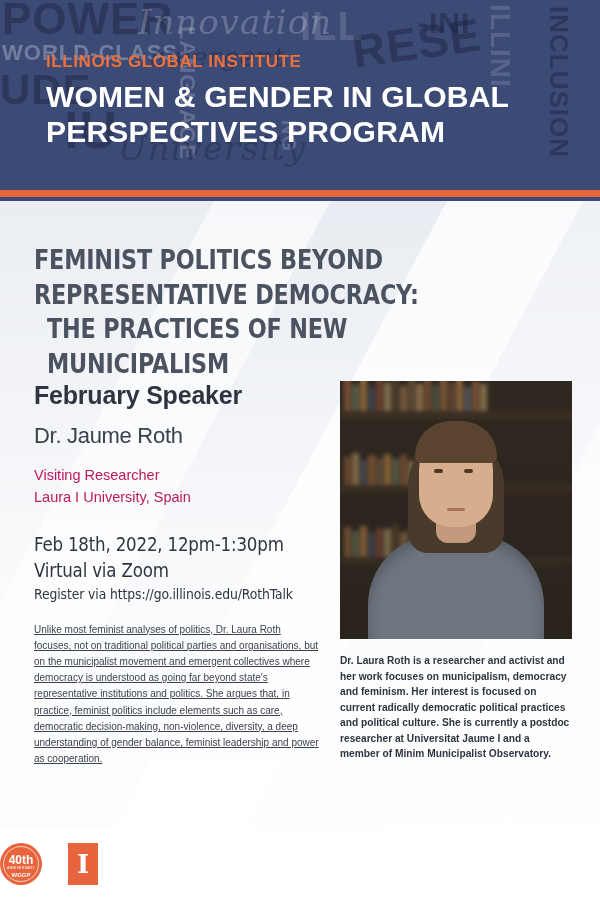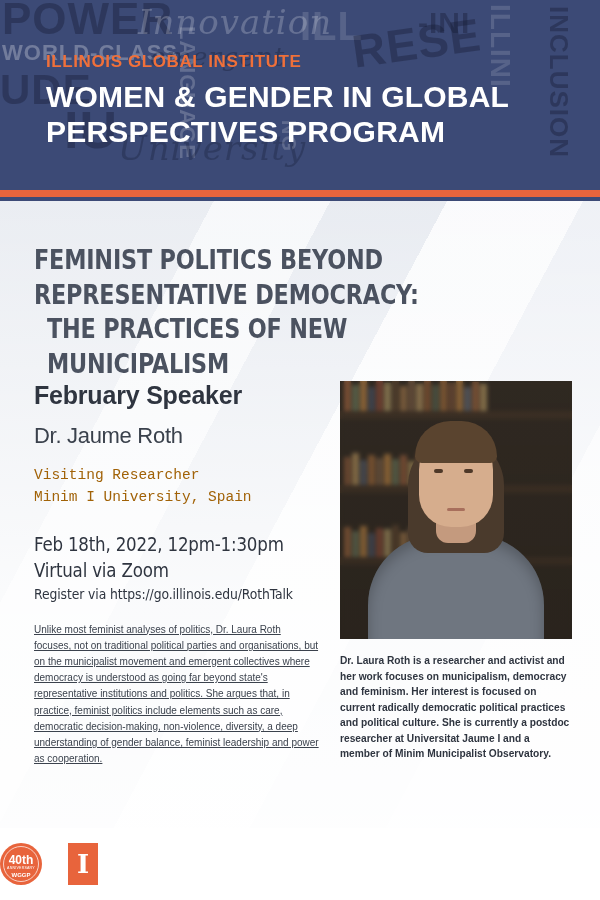--- a/index.html
+++ b/index.html
@@ -147,23 +147,22 @@
   .speaker-name {
     margin-top: 13px;
     font-size: 22px;
     color: #3a414c;
     font-weight: normal;
     letter-spacing: -0.3px;
   }
   .speaker-role {
     margin-top: 16px;
     font-size: 14.5px;
-    color: #a16207;
+    color: #be185d;
     line-height: 1.5;
-    font-family: Liberation Mono, monospace;
   }
   .when-block {
     margin-top: 24px;
     font-family: "DejaVu Sans Condensed", "Liberation Sans Narrow", "Liberation Sans", sans-serif;
     color: #2f3540;
     transform: scaleX(0.95);
     transform-origin: left center;
   }
   .when-line1 {
     font-size: 19.5px;
@@ -397,21 +396,21 @@
         <div class="ln2">REPRESENTATIVE DEMOCRACY:</div>
         <div class="ln3">THE PRACTICES OF NEW MUNICIPALISM</div>
       </div>
 
       <div class="mid">
         <div class="left-col">
           <div class="month-speaker">February Speaker</div>
           <div class="speaker-name">Dr. Jaume Roth</div>
           <div class="speaker-role">
             <div>Visiting Researcher</div>
-            <div>Minim I University, Spain</div>
+            <div>Laura I University, Spain</div>
           </div>
           <div class="when-block">
             <div class="when-line1">Feb 18th, 2022, 12pm-1:30pm</div>
             <div class="when-line2">Virtual via Zoom</div>
             <div class="when-line3">Register via https://go.illinois.edu/RothTalk</div>
           </div>
           <div class="abstract">Unlike most feminist analyses of politics, Dr. Laura Roth focuses, not on traditional political parties and organisations, but on the municipalist movement and emergent collectives where democracy is understood as going far beyond state's representative institutions and politics. She argues that, in practice, feminist politics include elements such as care, democratic decision-making, non-violence, diversity, a deep understanding of gender balance, feminist leadership and power as cooperation.</div>
         </div>
 
         <div class="right-col">

